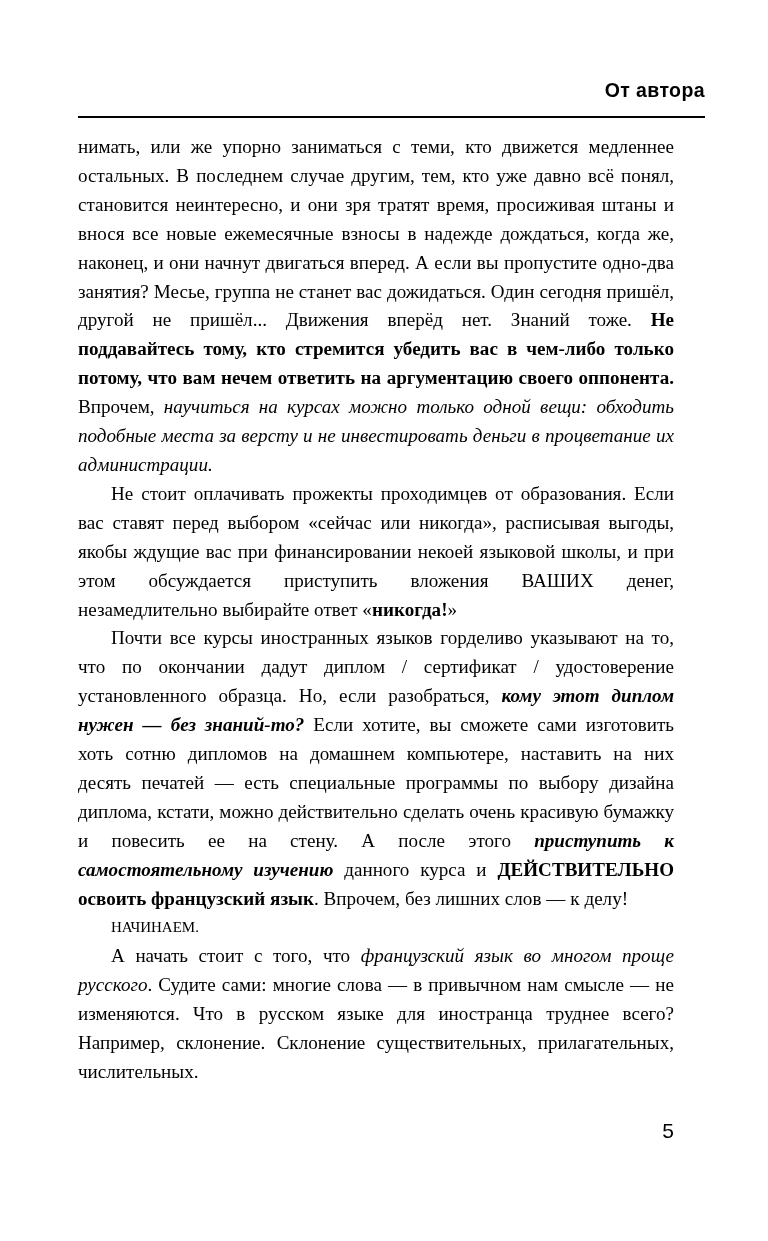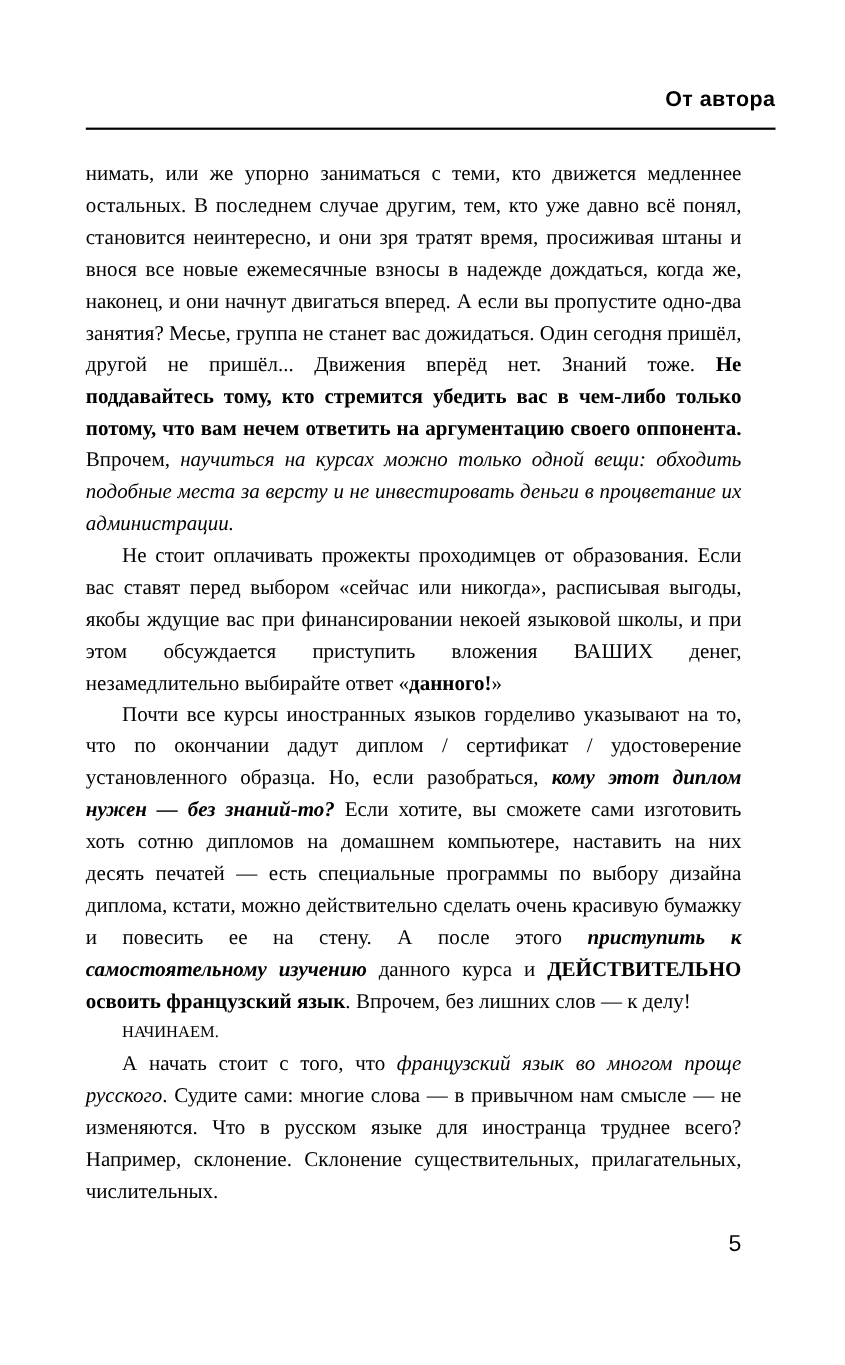--- a/index.html
+++ b/index.html
@@ -69,21 +69,20 @@
     padding: 0;
     text-align: justify;
   }
 
   .textblock p.indent {
     text-indent: 33px;
   }
 
   .textblock p.noindent {
     text-indent: 0;
-    margin-top: 12px;
   }
 
   
   .inline-heading {
     margin: 0;
     padding: 0;
     text-indent: 33px;
     text-align: left;
     font-size: 15px;
     line-height: 28.9px;
@@ -122,21 +121,21 @@
 <div class="page">
 
   <div class="running-head">От автора</div>
 
   <div class="head-rule"></div>
 
   <div class="textblock">
 
     <p class="noindent"><span>нимать, или же упорно заниматься с теми, кто движется медленнее остальных. В последнем случае другим, тем, кто уже давно всё понял, становится неинтересно, и они зря тратят время, просиживая штаны и внося все новые ежемесячные взносы в надежде дождаться, когда же, наконец, и они начнут двигаться вперед. А если вы пропустите одно-два занятия? Месье, группа не станет вас дожидаться. Один сегодня пришёл, другой не пришёл... Движения вперёд нет. Знаний тоже. </span><b>Не поддавайтесь тому, кто стремится убедить вас в чем-либо только потому, что вам нечем ответить на аргументацию своего оппонента.</b><span> Впрочем, </span><i>научиться на курсах можно только одной вещи: обходить подобные места за версту и не инвестировать деньги в процветание их администрации.</i></p>
 
-    <p class="indent"><span>Не стоит оплачивать прожекты проходимцев от образования. Если вас ставят перед выбором «сейчас или никогда», расписывая выгоды, якобы ждущие вас при финансировании некоей языковой школы, и при этом обсуждается приступить вложения ВАШИХ денег, незамедлительно выбирайте ответ </span><span>«</span><b>данного!</b><span>»</span></p>
+    <p class="indent"><span>Не стоит оплачивать прожекты проходимцев от образования. Если вас ставят перед выбором «сейчас или никогда», расписывая выгоды, якобы ждущие вас при финансировании некоей языковой школы, и при этом обсуждается приступить вложения ВАШИХ денег, незамедлительно выбирайте ответ </span><span>«</span><b>никогда!</b><span>»</span></p>
 
     <p class="indent"><span>Почти все курсы иностранных языков горделиво указывают на то, что по окончании дадут диплом / сертификат / удостоверение установленного образца. Но, если разобраться, </span><span class="bi">кому этот диплом нужен — без знаний-то?</span><span> Если хотите, вы сможете сами изготовить хоть сотню дипломов на домашнем компьютере, наставить на них десять печатей — есть специальные программы по выбору дизайна диплома, кстати, можно действительно сделать очень красивую бумажку и повесить ее на стену. А после этого </span><span class="bi">приступить к самостоятельному изучению</span><span> данного курса и </span><b>ДЕЙСТВИТЕЛЬНО освоить французский язык</b><span>. Впрочем, без лишних слов — к делу!</span></p>
 
     <p class="inline-heading gap-before">НАЧИНАЕМ.</p>
 
     <p class="indent gap-after"><span>А начать стоит с того, что </span><i>французский язык во многом проще русского</i><span>. Судите сами: многие слова — в привычном нам смысле — не изменяются. Что в русском языке для иностранца труднее всего? Например, склонение. Склонение существительных, прилагательных, числительных.</span></p>
 
   </div>
 
   <div class="folio">5</div>

